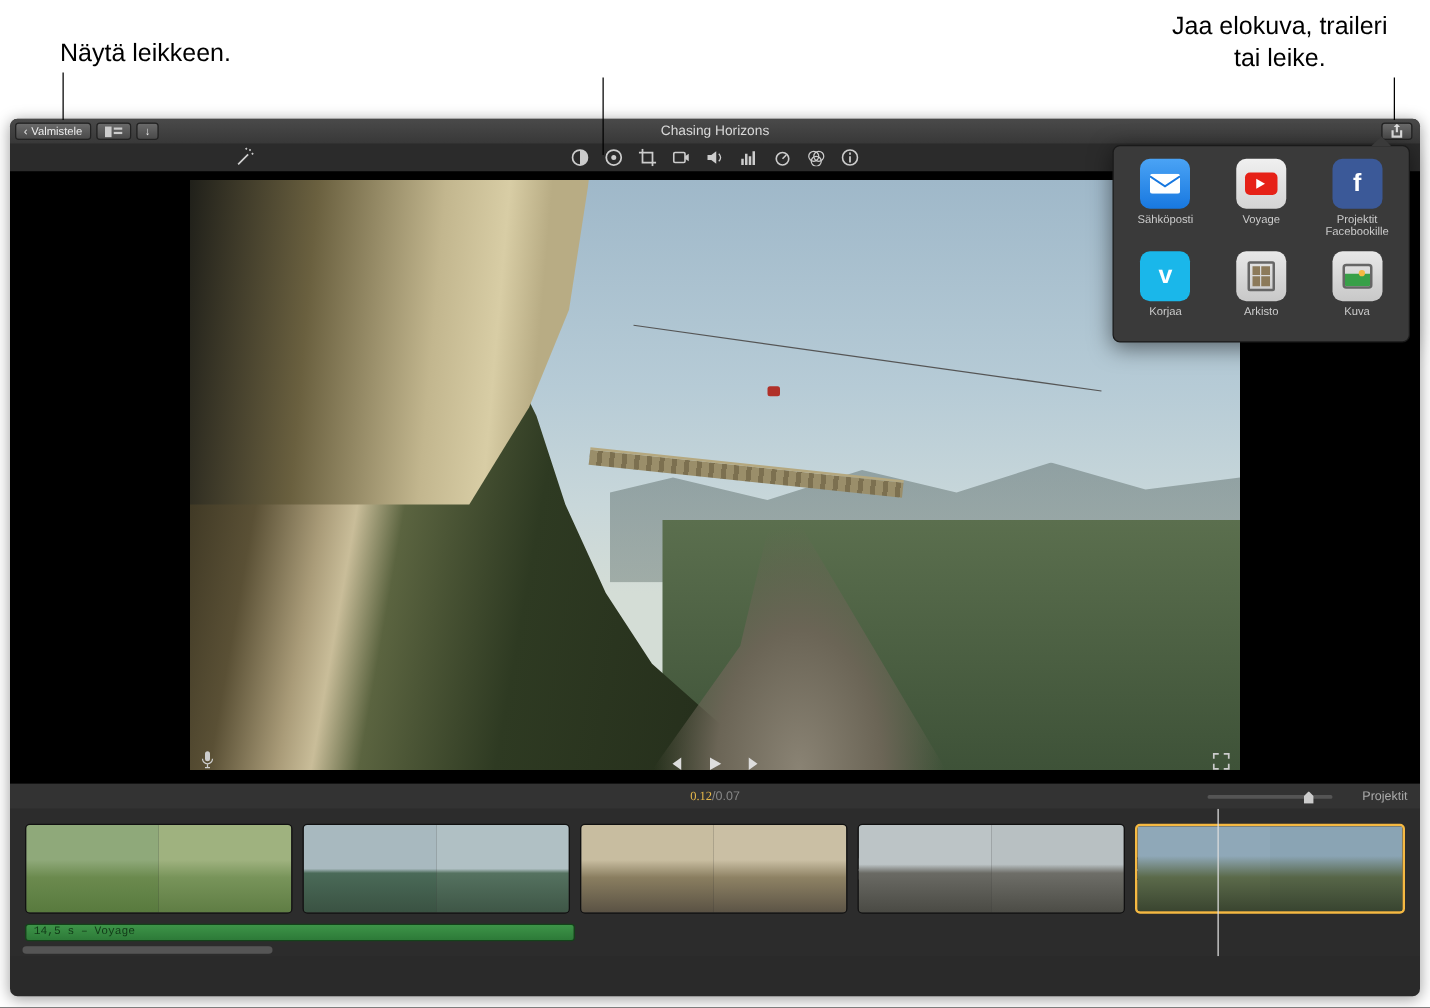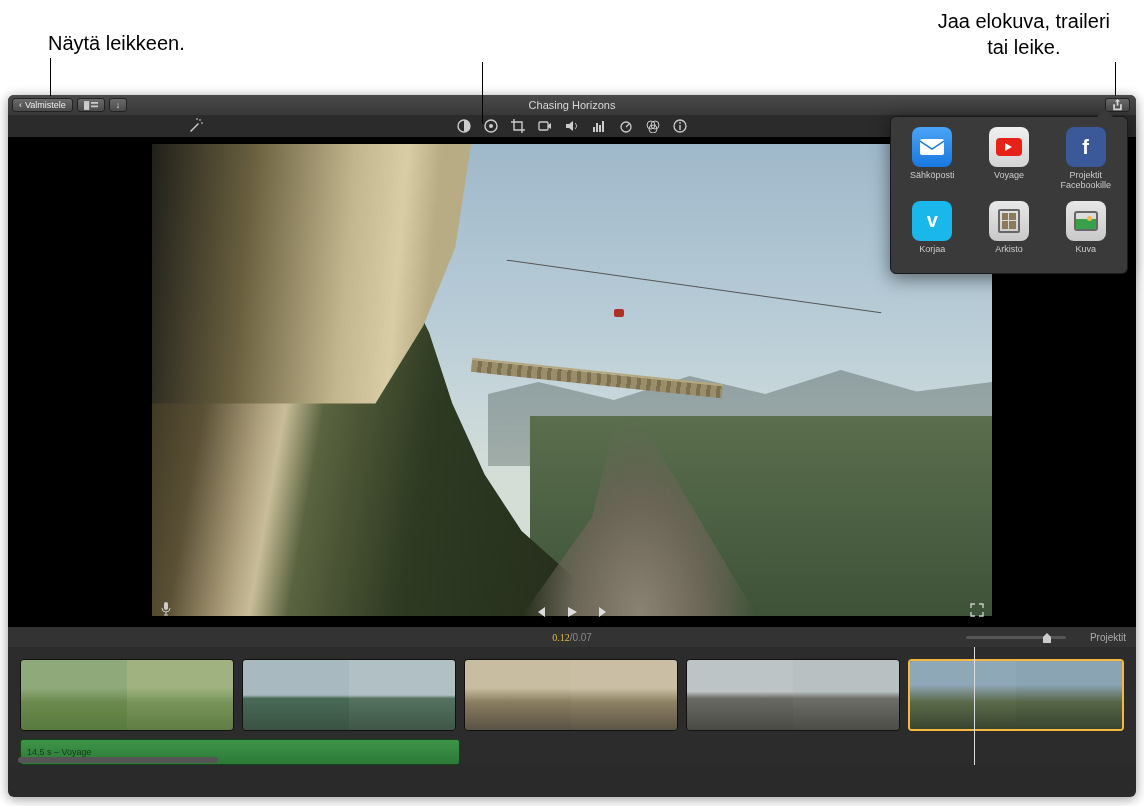--- a/index.html
+++ b/index.html
@@ -267,29 +267,30 @@
     border-radius:3px;
     display:flex;align-items:center;justify-content:center;
     color:#ddd;
     font-size:9px;
   }
   .audio-track {
     position:absolute;
     top: 92px;
     left: 12px;
     width: 440px;
-    height: 26px;
+    height: 14px;
     background: linear-gradient(#3d9448,#2d7a38);
     border-radius: 3px;
     border:1px solid #14421a;
     display:flex;
-    align-items:center;
+    align-items:flex-start;
     padding-left:6px;
     font-size:9px;
     color:#123a18;
+    font-family:Liberation Mono, monospace;
   }
   .playhead {
     position:absolute;
     top:0; bottom:0;
     left: 966px;
     width:1px;
     background:#ddd;
   }
   .scrollbar-h {
     position:absolute;

